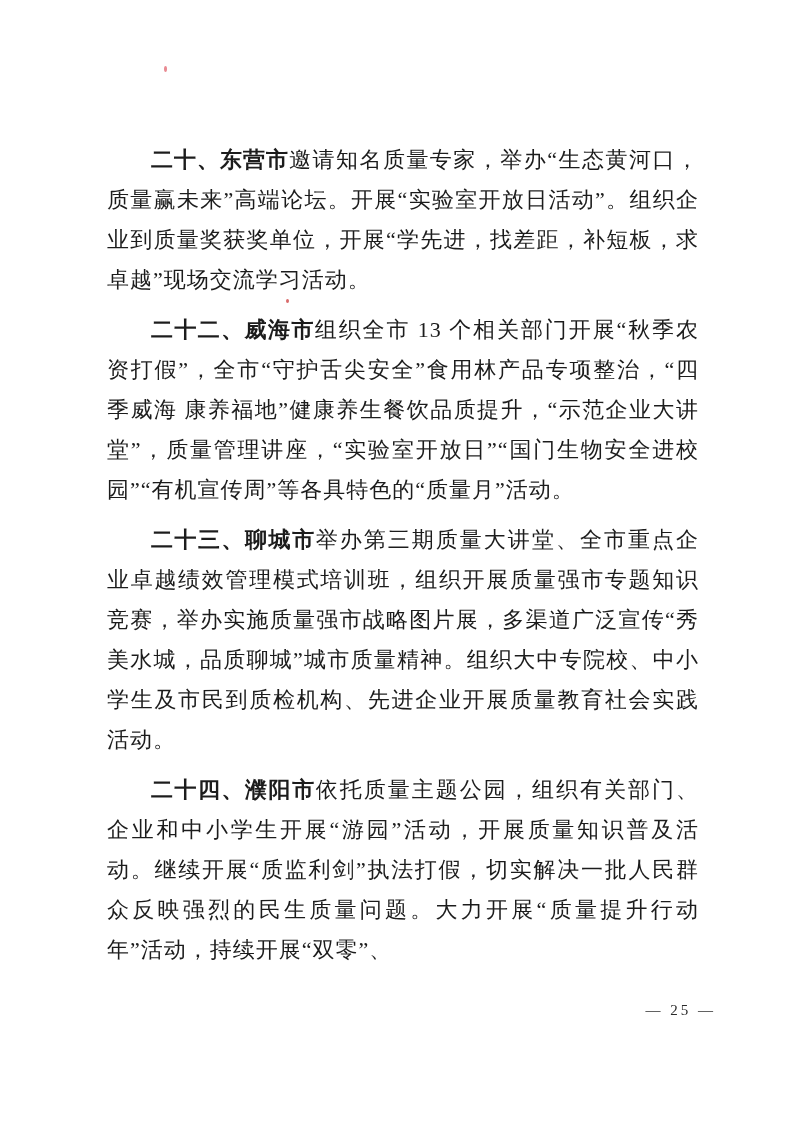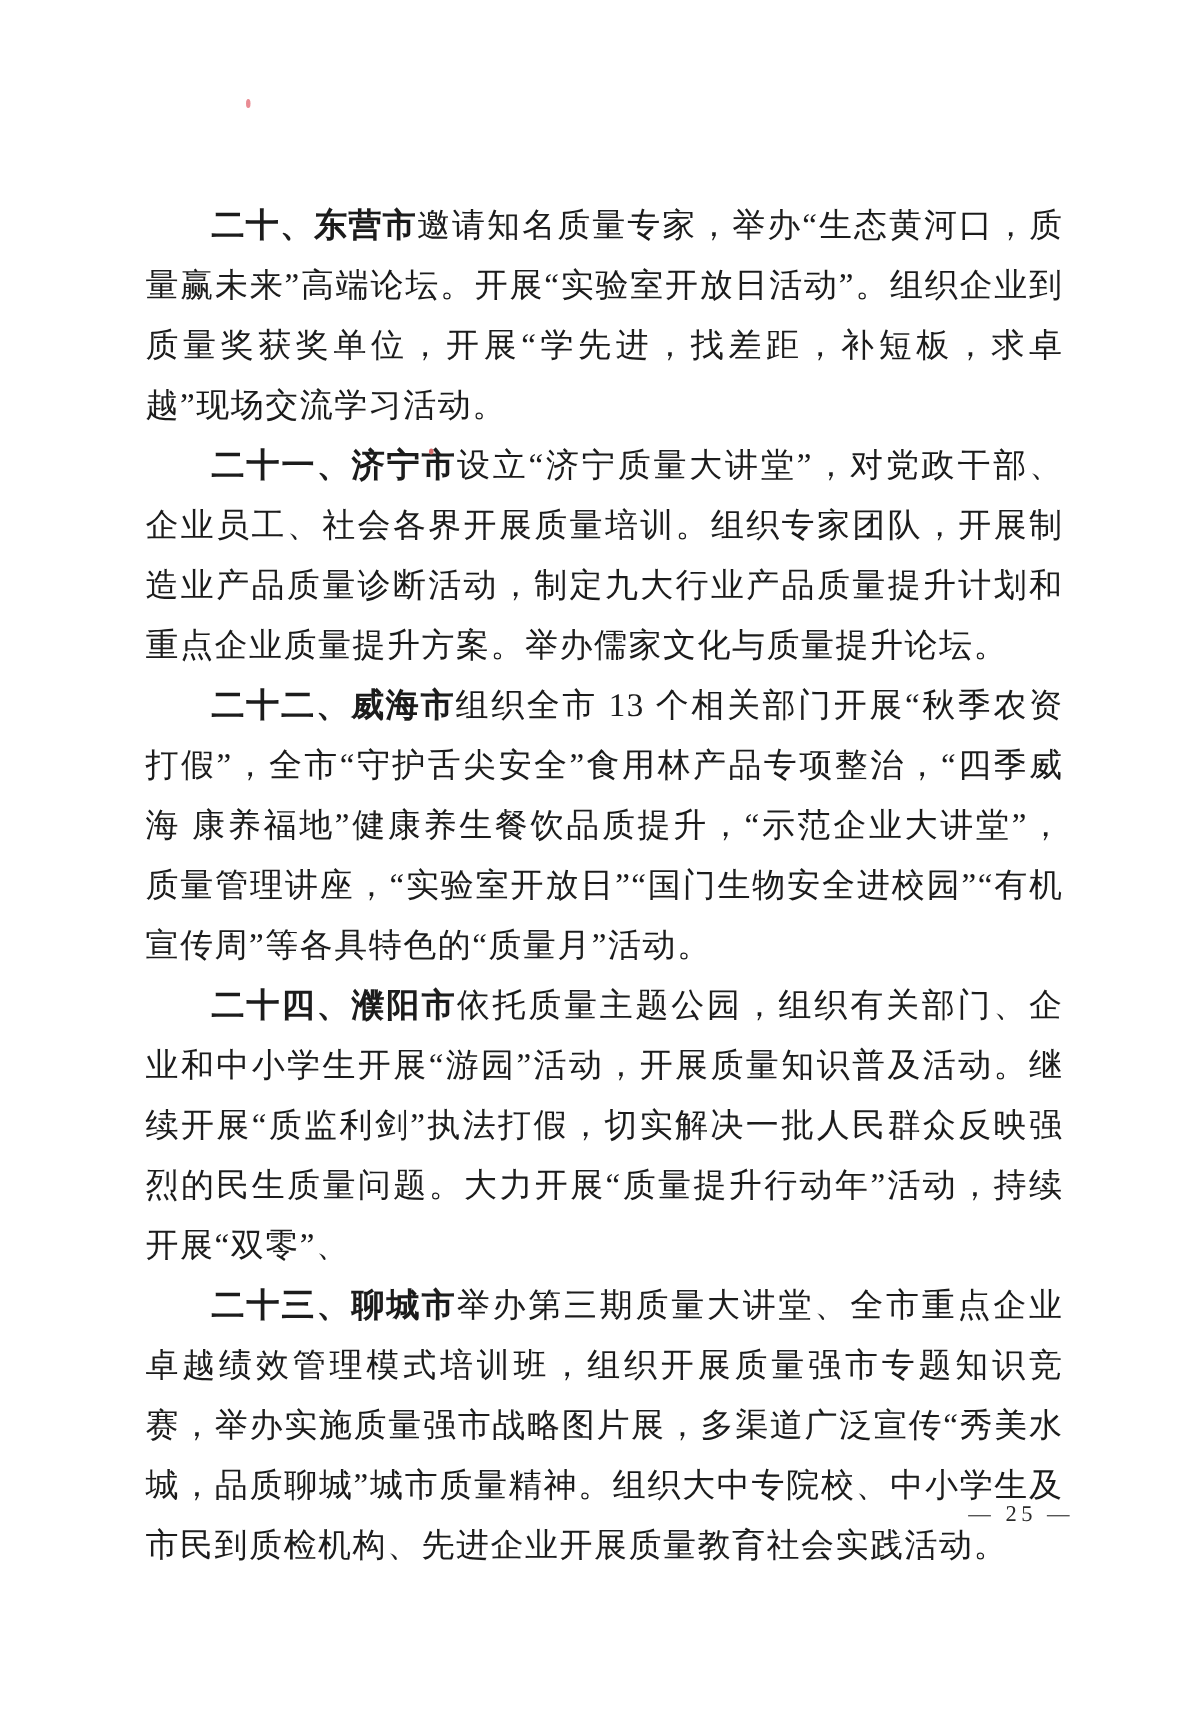--- a/index.html
+++ b/index.html
@@ -22,21 +22,21 @@
     background: #ffffff;
   }
   .text-block {
     position: absolute;
     left: 97px;
     top: 130px;
     width: 612px;
     color: #1c1c1c;
   }
   .para {
-    margin: 0;
+    margin: 10px;
     font-size: 22px;
     line-height: 40px;
     letter-spacing: 1px;
     text-align: justify;
     text-indent: 2em;
     color: #1c1c1c;
   }
   .para .lead {
     font-family: "Liberation Sans", "DejaVu Sans", sans-serif;
     font-weight: bold;
@@ -70,27 +70,26 @@
 </style>
 </head>
 <body>
 
 <div class="page">
 
   <div class="text-block">
 
     <p class="para"><span class="lead">二十、东营市</span><span class="body-text">邀请知名质量专家，举办“生态黄河口，质量赢未来”高端论坛。开展“实验室开放日活动”。组织企业到质量奖获奖单位，开展“学先进，找差距，补短板，求卓越”现场交流学习活动。</span></p>
 
-    <p class="para"><span class="lead">二十一、济宁市</span><span class="body-text">设立“济宁质量大讲堂”，对党政干部、企业员工、社会各界开展质量培训。组织专家团队，开展制造业产品质量诊断活动，制定九大行业产品质量提升计划和重点企业质量提升方案。举办儒家文化与质量提升论坛。</span></p>
 
     <p class="para"><span class="lead">二十二、威海市</span><span class="body-text">组织全市 13 个相关部门开展“秋季农资打假”，全市“守护舌尖安全”食用林产品专项整治，“四季威海 康养福地”健康养生餐饮品质提升，“示范企业大讲堂”，质量管理讲座，“实验室开放日”“国门生物安全进校园”“有机宣传周”等各具特色的“质量月”活动。</span></p>
 
+    <p class="para"><span class="lead">二十三、聊城市</span><span class="body-text">举办第三期质量大讲堂、全市重点企业卓越绩效管理模式培训班，组织开展质量强市专题知识竞赛，举办实施质量强市战略图片展，多渠道广泛宣传“秀美水城，品质聊城”城市质量精神。组织大中专院校、中小学生及市民到质检机构、先进企业开展质量教育社会实践活动。</span></p>
+
     <p class="para"><span class="lead">二十四、濮阳市</span><span class="body-text">依托质量主题公园，组织有关部门、企业和中小学生开展“游园”活动，开展质量知识普及活动。继续开展“质监利剑”执法打假，切实解决一批人民群众反映强烈的民生质量问题。大力开展“质量提升行动年”活动，持续开展“双零”、</span></p>
-
-    <p class="para"><span class="lead">二十三、聊城市</span><span class="body-text">举办第三期质量大讲堂、全市重点企业卓越绩效管理模式培训班，组织开展质量强市专题知识竞赛，举办实施质量强市战略图片展，多渠道广泛宣传“秀美水城，品质聊城”城市质量精神。组织大中专院校、中小学生及市民到质检机构、先进企业开展质量教育社会实践活动。</span></p>
 
   </div>
 
   <div class="page-number">— 25 —</div>
 
   <div class="artifact speck-1"></div>
   <div class="artifact speck-2"></div>
 
 </div>
 

